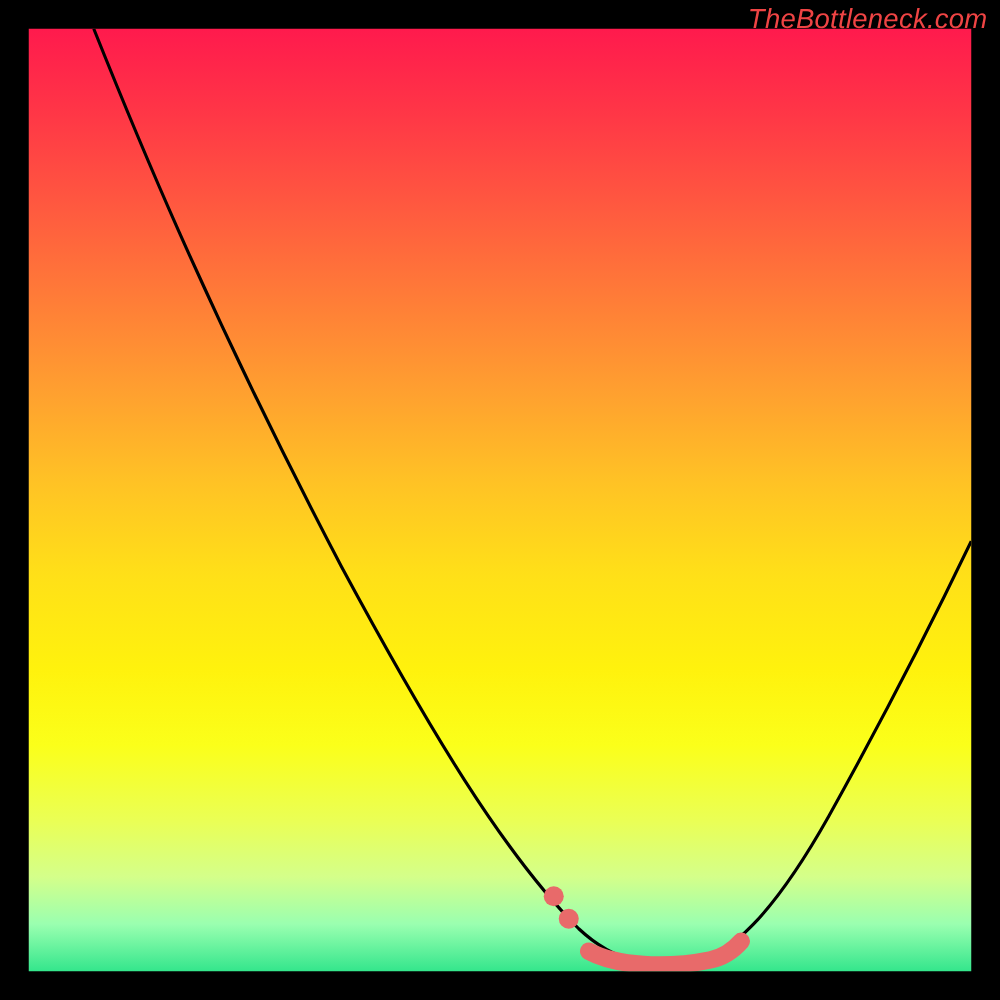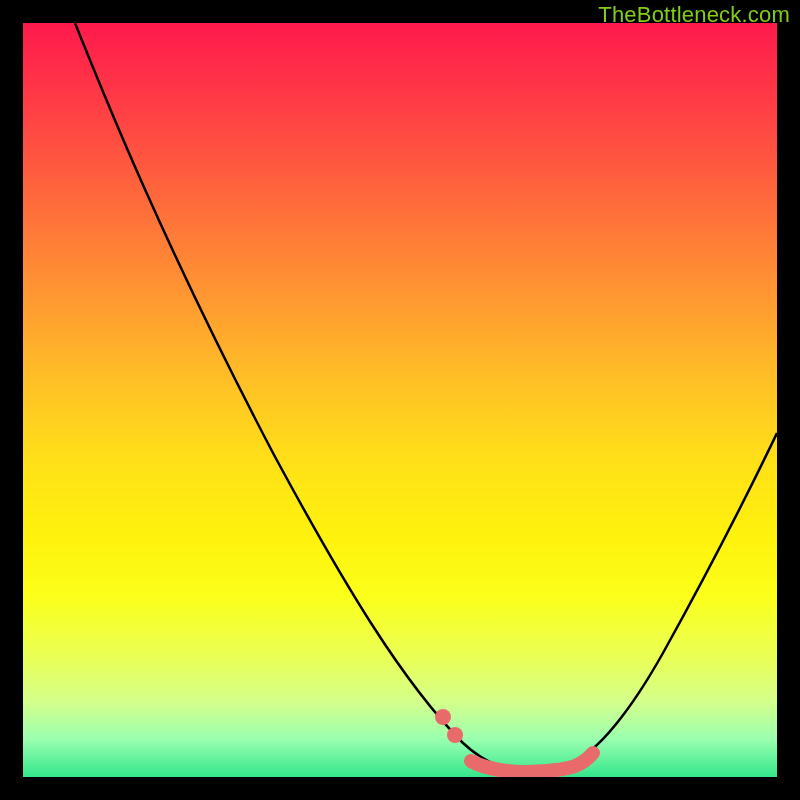--- a/index.html
+++ b/index.html
@@ -30,24 +30,25 @@
       #eaff55 84%,
       #d4ff8a 90%,
       #9affb0 95%,
       #34e68c 100%
     );
   }
   .watermark {
     position: absolute;
     top: 2px;
     right: 10px;
-    color: #84cc16;
+    color: #ef4444;
     font-size: 22px;
     font-weight: 500;
     letter-spacing: 0.2px;
+    font-style: italic;
   }
   svg.curve {
     position: absolute;
     left: 0;
     top: 0;
     width: 754px;
     height: 754px;
   }
   .curve-path {
     fill: none;

